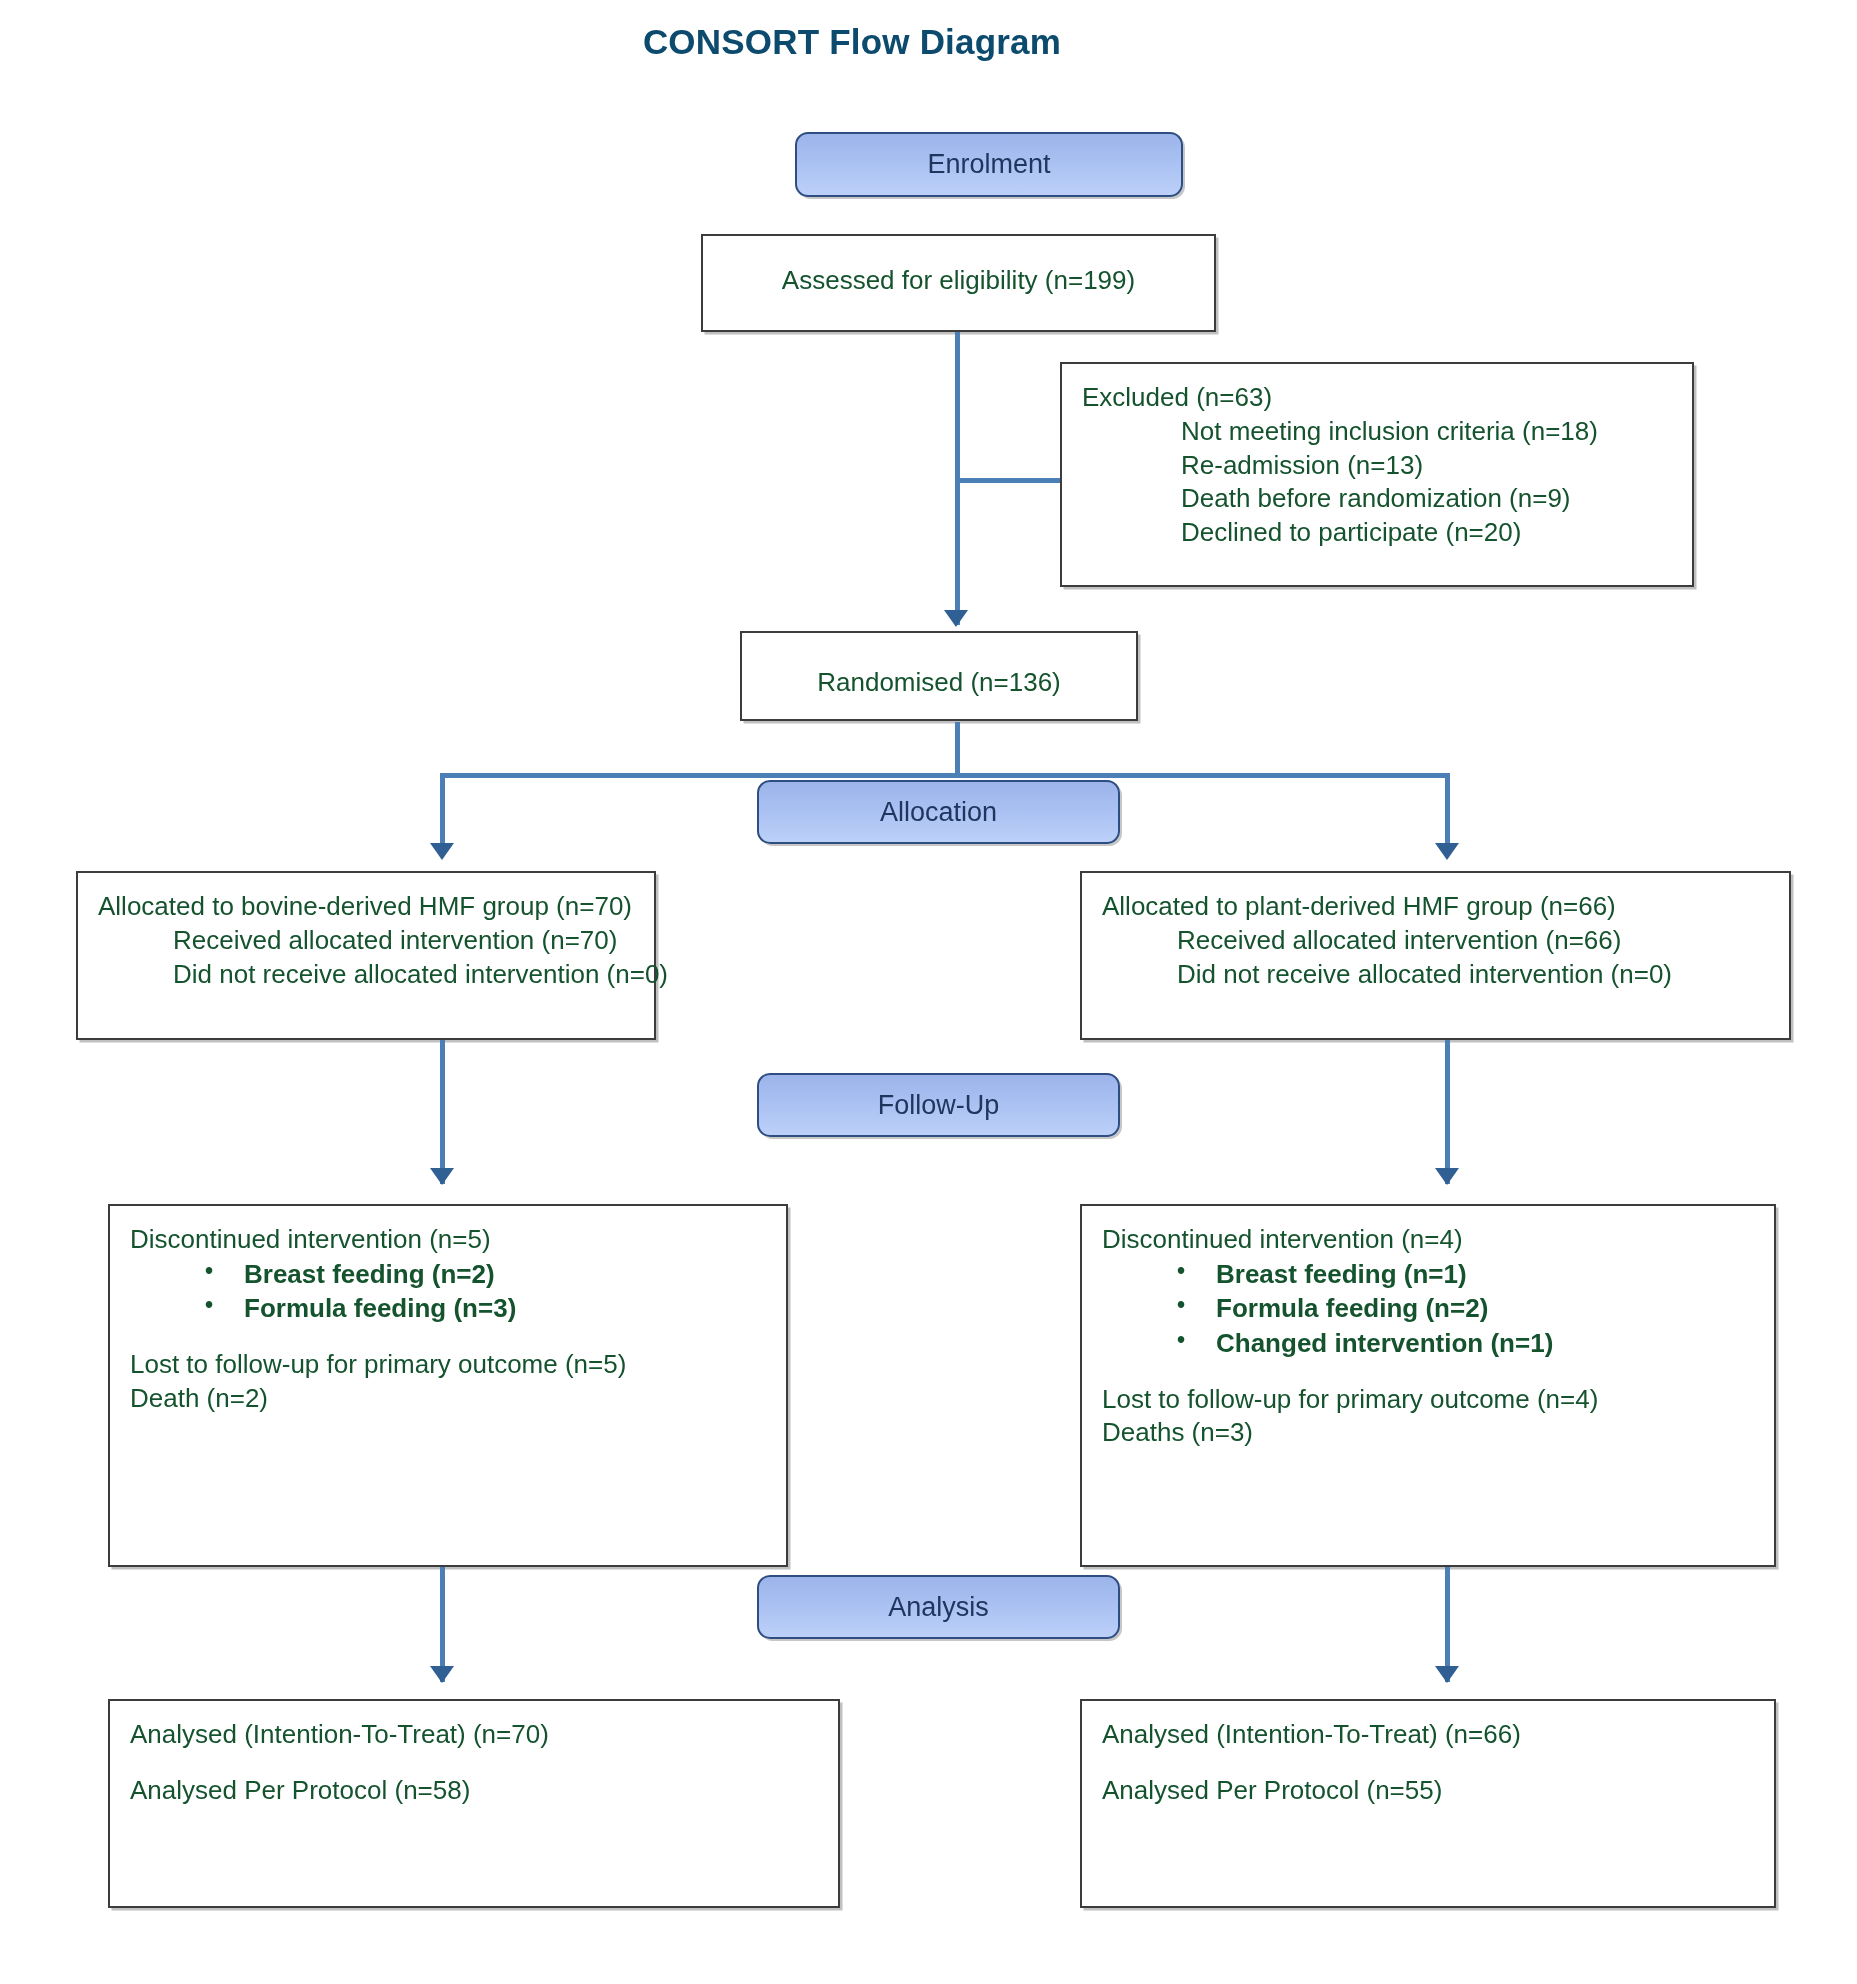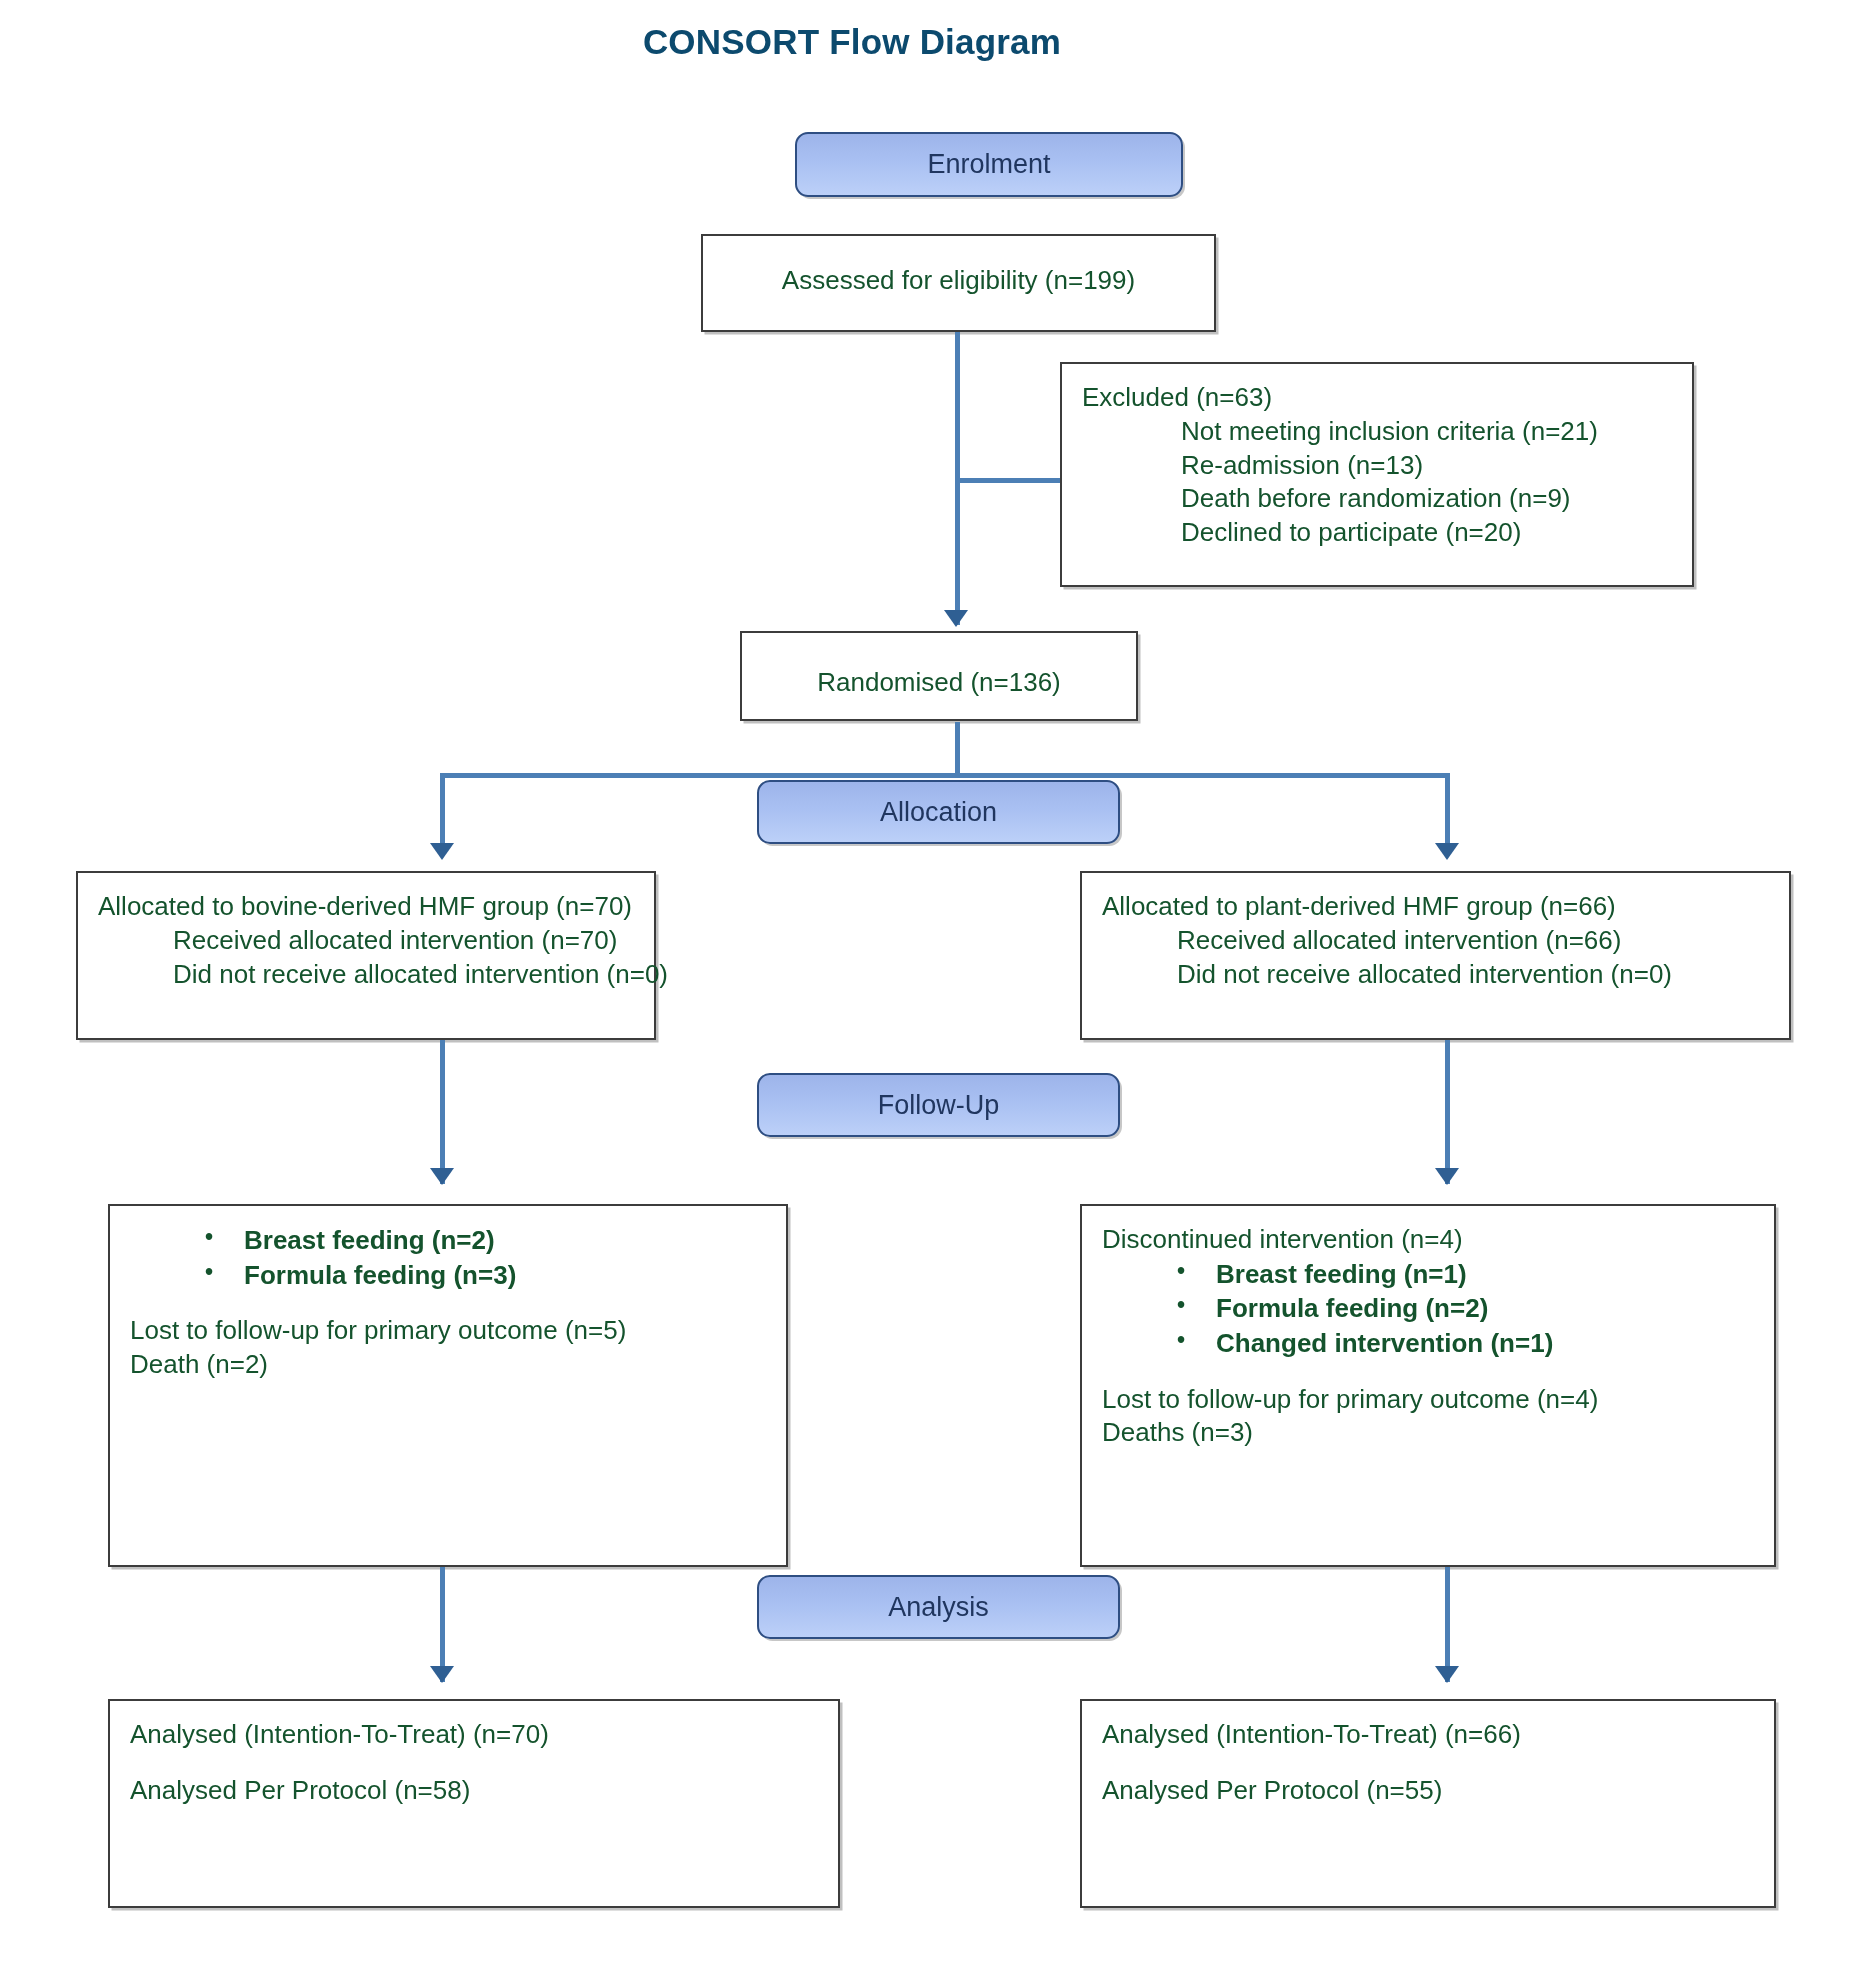--- a/index.html
+++ b/index.html
@@ -135,21 +135,21 @@
 
   <div class="vline" style="left:955px; top:332px; height:293px;"></div>
   <div class="arrow-down" style="left:944px; top:610px;"></div>
 
   <div class="hline" style="left:955px; top:478px; width:124px;"></div>
   <div class="arrow-right" style="left:1078px; top:468px;"></div>
 
   <div class="box" style="left:1060px; top:362px; width:634px; height:225px;">
     <div class="box-inner">
       <div>Excluded (n=63)</div>
-      <div class="indent-2">Not meeting inclusion criteria (n=21)</div>
+      <div class="indent-2">Not meeting inclusion criteria (n=18)</div>
       <div class="indent-2">Re-admission (n=13)</div>
       <div class="indent-2">Death before randomization (n=9)</div>
       <div class="indent-2">Declined to participate (n=20)</div>
     </div>
   </div>
 
   <div class="box" style="left:740px; top:631px; width:398px; height:90px;">
     <div class="box-inner centered" style="padding-top:33px;">Randomised (n=136)</div>
   </div>
 
@@ -184,20 +184,21 @@
   <div class="arrow-down" style="left:430px; top:1168px;"></div>
   <div class="vline" style="left:1445px; top:1040px; height:144px;"></div>
   <div class="arrow-down" style="left:1435px; top:1168px;"></div>
 
   <div class="banner" style="left:757px; top:1073px; width:363px; height:64px;">
     <span>Follow-Up</span>
   </div>
 
   <div class="box" style="left:108px; top:1204px; width:680px; height:363px;">
     <div class="box-inner">
+      <div>Discontinued intervention (n=5)</div>
       <ul class="bullets">
         <li>Breast feeding (n=2)</li>
         <li>Formula feeding (n=3)</li>
       </ul>
       <div class="gap-line"></div>
       <div>Lost to follow-up for primary outcome (n=5)</div>
       <div>Death (n=2)</div>
     </div>
   </div>
 

